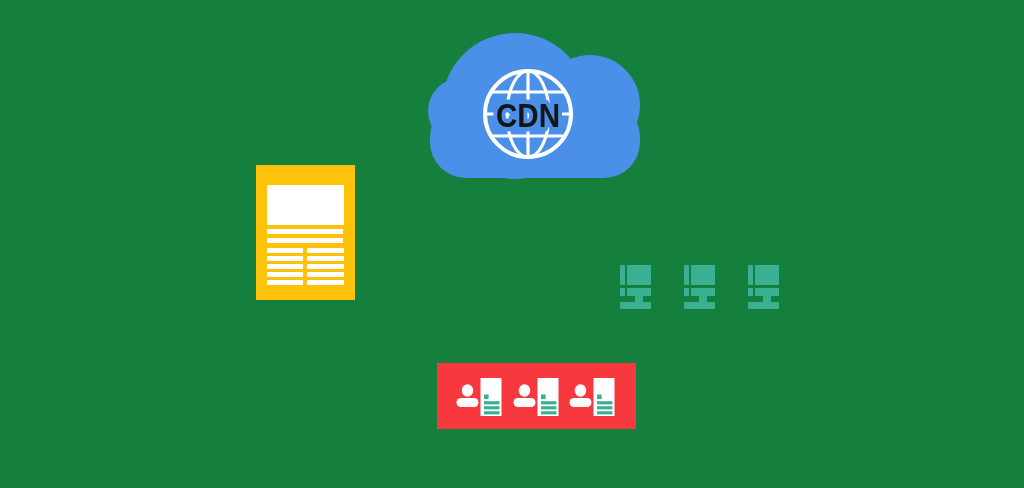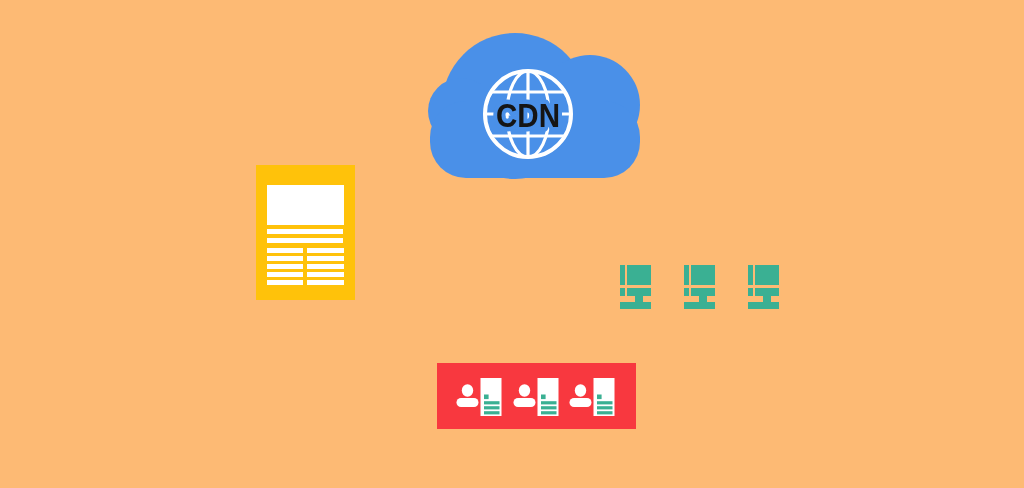--- a/index.html
+++ b/index.html
@@ -1,18 +1,18 @@
 <!DOCTYPE html>
 <html><head>
 <meta charset="utf-8">
 <style>
   html,body { margin:0; padding:0; background:#000; }
   #stage {
     position:relative; width:1024px; height:488px;
-    background:#fdba74; overflow:hidden;
+    background:#15803d; overflow:hidden;
     font-family:"Liberation Sans", sans-serif;
   }
   .abs { position:absolute; }
 
   
   #cloud-node { left:428px; top:31px; width:214px; height:148px; }
 
   
   #origin-node { left:256px; top:165px; width:99px; height:135px; }
   #origin-node .block { position:absolute; background:#fff; }

